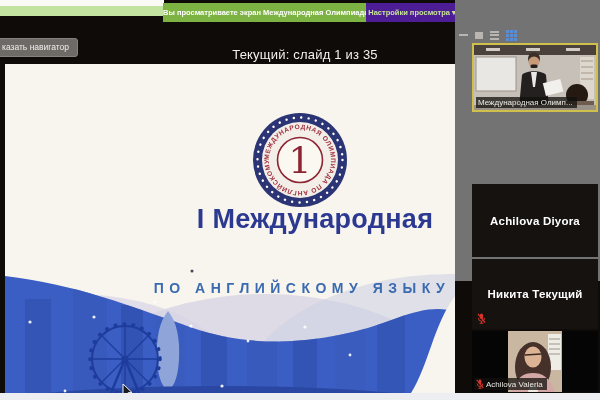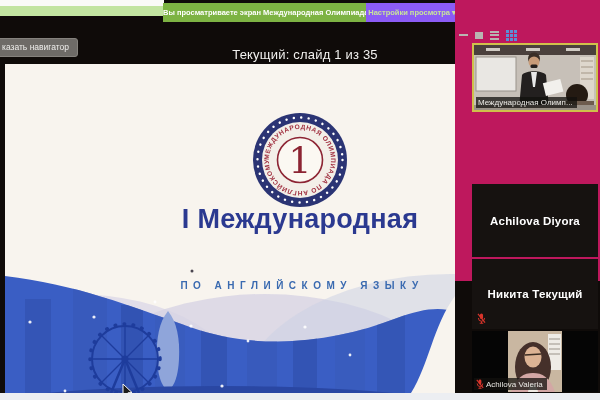--- a/index.html
+++ b/index.html
@@ -11,54 +11,54 @@
   
   .top-white{position:absolute;left:0;top:0;width:164px;height:6px;background:#fafaf7;}
   .top-lightgreen{position:absolute;left:0;top:6px;width:164px;height:10px;background:#c2e4a0;}
   .share-banner{
     position:absolute;left:163px;top:3px;width:203px;height:19px;
     background:#7db343;color:#fff;font-size:7.5px;font-weight:bold;
     line-height:19px;text-align:center;white-space:nowrap;overflow:hidden;
   }
   .view-options{
     position:absolute;left:366px;top:3px;width:92px;height:19px;
-    background:#8b5cf6;color:#c8e49a;font-size:7.5px;font-weight:bold;
+    background:#4c1d95;color:#c8e49a;font-size:7.5px;font-weight:bold;
     line-height:19px;text-align:center;white-space:nowrap;cursor:pointer;
   }
   .navigator-btn{
     position:absolute;left:-7px;top:38px;height:19px;padding:0 8px;
     background:#6e6b67;border:1px solid #85827d;border-radius:3px;
     color:#efeeec;font-size:8.5px;line-height:17px;white-space:nowrap;
   }
   .slide-counter{
     position:absolute;left:155px;top:47px;width:300px;text-align:center;
     color:#f2f1ef;font-size:13px;letter-spacing:.2px;
   }
   
   .slide{
     position:absolute;left:5px;top:64px;width:450px;height:329px;
     background:#f8f4ee;overflow:hidden;
   }
   .slide-deco{position:absolute;left:0;top:0;}
   .badge{position:absolute;left:247px;top:48px;}
   .title1{
-    position:absolute;left:295px;top:140px;transform:translateX(-50%);
+    position:absolute;left:310px;top:140px;transform:translateX(-50%);
     color:#2b3990;font-size:27px;font-weight:bold;white-space:nowrap;letter-spacing:.3px;
   }
   .title2{
     position:absolute;left:295px;top:169px;transform:translateX(-50%);
     color:#9e2838;font-size:36px;font-weight:bold;white-space:nowrap;letter-spacing:1.5px;
   }
   .subtitle{
     position:absolute;left:297px;top:216px;transform:translateX(-50%);
-    color:#3a6ab0;font-size:10px;font-weight:bold;white-space:nowrap;letter-spacing:5.5px;
+    color:#3a6ab0;font-size:14px;font-weight:bold;white-space:nowrap;letter-spacing:5.5px;
   }
   .cursor{position:absolute;left:117px;top:320px;}
   
-  .sidebar{position:absolute;left:455px;top:0;width:145px;height:281px;background:#be185d;}
+  .sidebar{position:absolute;left:455px;top:0;width:145px;height:281px;background:#737373;}
   .panel-controls{position:absolute;left:4px;top:29px;display:flex;gap:7px;align-items:center;height:12px;}
   .ic-min{width:9px;height:2px;background:#b9b5b1;}
   .ic-sq{width:8px;height:7px;background:#b9b5b1;}
   .ic-strip{display:flex;flex-direction:column;gap:1.5px;}
   .ic-strip span{width:9px;height:2px;background:#b9b5b1;display:block;}
   .ic-grid{display:grid;grid-template-columns:repeat(3,3px);grid-auto-rows:3px;gap:1px;}
   .ic-grid span{background:#5b8dd6;display:block;}
   .tile{
     position:absolute;left:17px;width:126px;background:#161210;overflow:hidden;cursor:pointer;
   }

